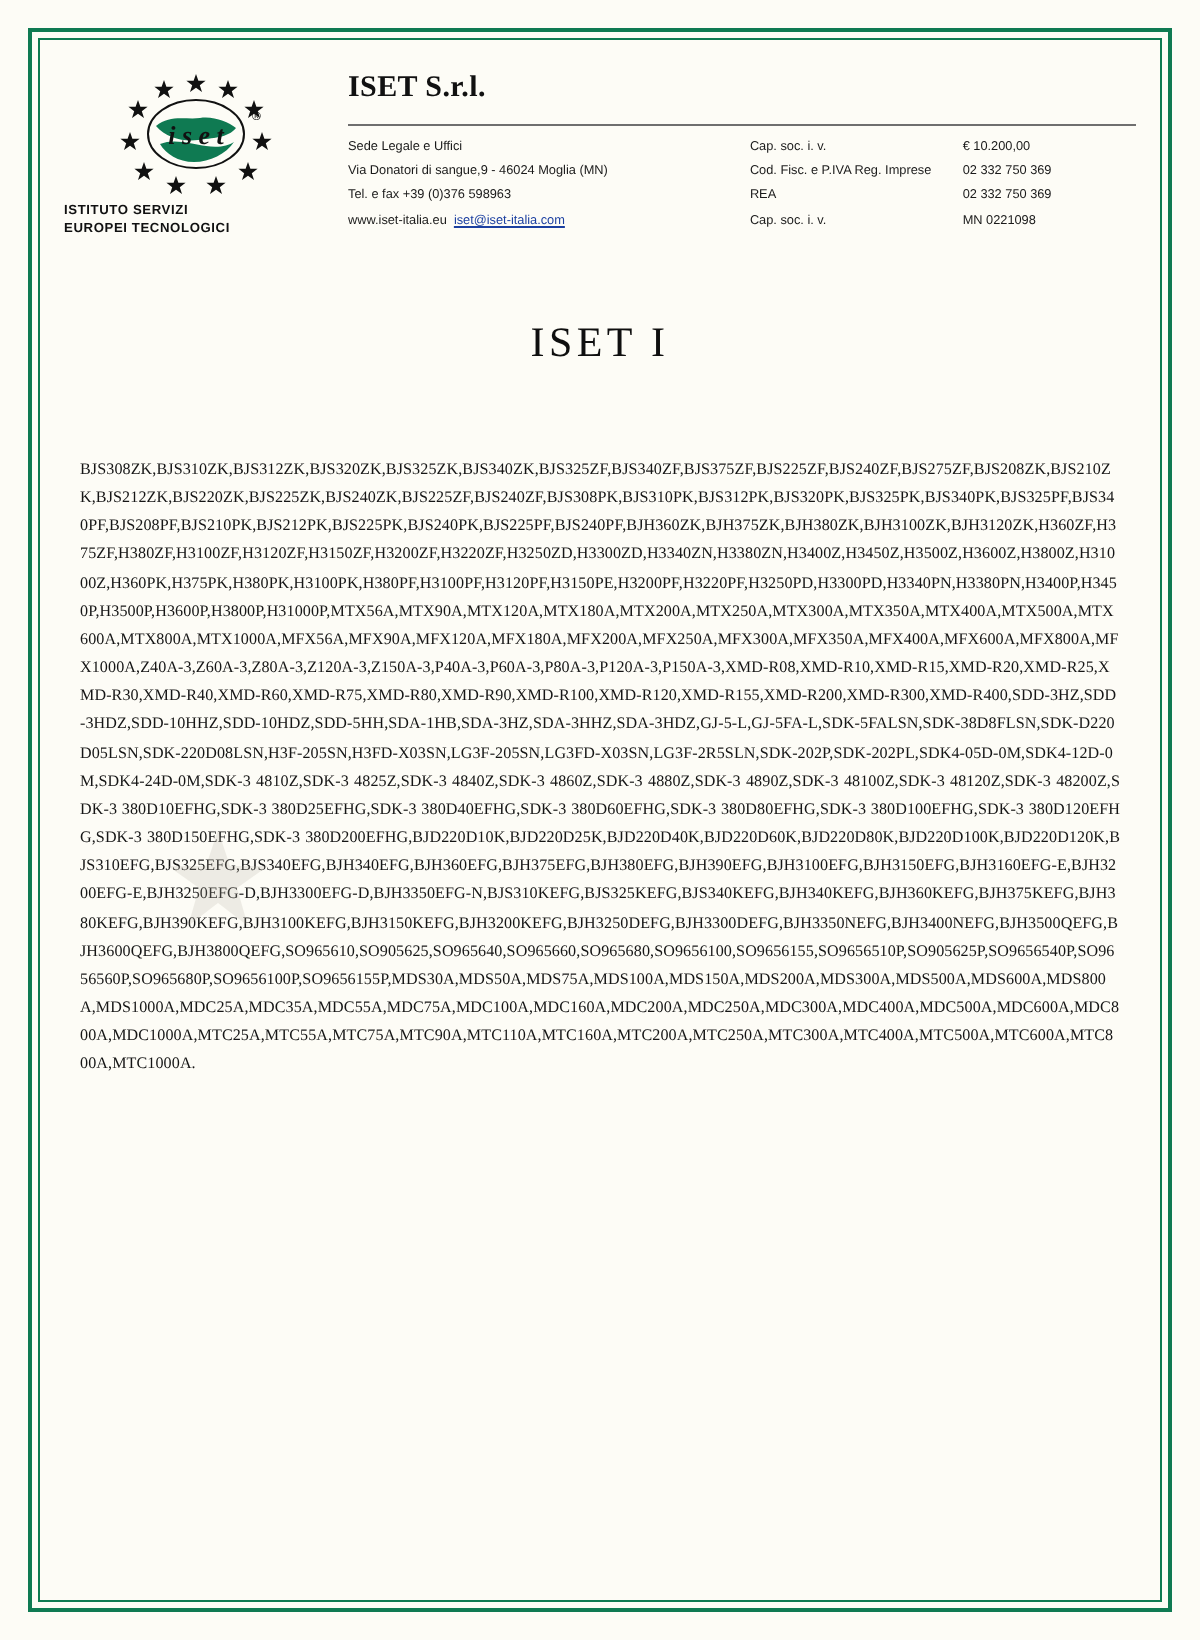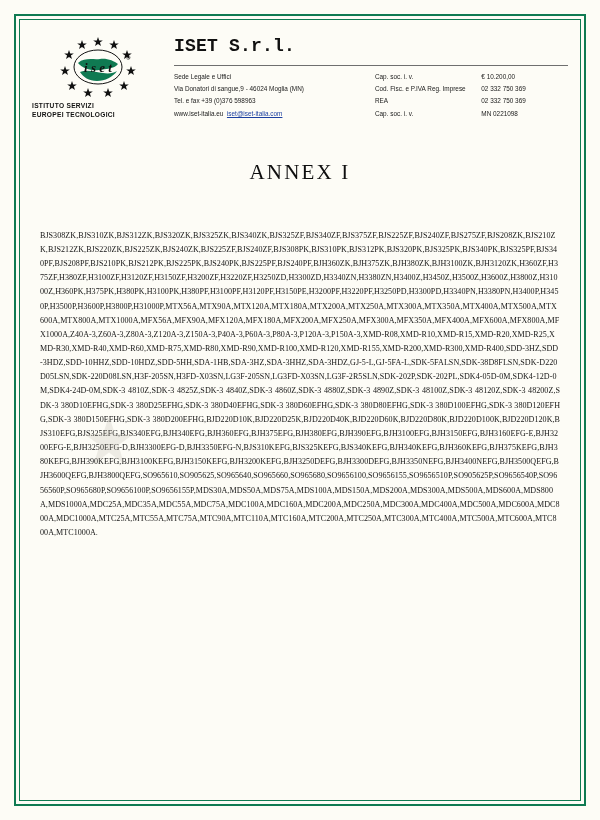--- a/index.html
+++ b/index.html
@@ -73,22 +73,22 @@
     letter-spacing: 0.3px;
     line-height: 9px;
     color: #111;
     margin-top: 3px;
   }
   .company-block {
     flex: 1 1 auto;
     padding-top: 2px;
   }
   .company-name {
-    font-family: Liberation Mono, monospace;
-    font-size: 18px;
+    font-family: Liberation Serif, serif;
+    font-size: 15px;
     font-weight: bold;
     color: #111;
     letter-spacing: 0.2px;
     margin-bottom: 9px;
   }
   .rule {
     border-bottom: 0.7px solid #6f6f6f;
     margin: 0 0 5px 0;
   }
   table.meta {
@@ -213,21 +213,21 @@
           <tr>
             <td class="c1"><span class="site">www.iset-italia.eu</span>&nbsp;&nbsp;<a class="mail-link" href="#">iset@iset-italia.com</a></td>
             <td class="c2">Cap. soc. i. v.</td>
             <td class="c3">MN 0221098</td>
           </tr>
         </tbody>
           </table>
       </div>
     </div>
 
-    <div class="doc-title">ANNEX I</div>
+    <div class="doc-title">ISET I</div>
 
     <div class="codes-wrap">
       <div class="watermark">
         <svg viewBox="0 0 54 54" width="54" height="54" aria-hidden="true">
           <polygon points="27,2 33,20 52,20 36.5,31 42,50 27,38.5 12,50 17.5,31 2,20 21,20" fill="#b9b3a6"></polygon>
         </svg>
       </div>
       <div class="codes">BJS308ZK,BJS310ZK,BJS312ZK,BJS320ZK,BJS325ZK,BJS340ZK,BJS325ZF,BJS340ZF,BJS375ZF,BJS225ZF,BJS240ZF,BJS275ZF,BJS208ZK,BJS210ZK,BJS212ZK,BJS220ZK,BJS225ZK,BJS240ZK,BJS225ZF,BJS240ZF,BJS308PK,BJS310PK,BJS312PK,BJS320PK,BJS325PK,BJS340PK,BJS325PF,BJS340PF,BJS208PF,BJS210PK,BJS212PK,BJS225PK,BJS240PK,BJS225PF,BJS240PF,BJH360ZK,BJH375ZK,BJH380ZK,BJH3100ZK,BJH3120ZK,H360ZF,H375ZF,H380ZF,H3100ZF,H3120ZF,H3150ZF,H3200ZF,H3220ZF,H3250ZD,H3300ZD,H3340ZN,H3380ZN,H3400Z,H3450Z,H3500Z,H3600Z,H3800Z,H31000Z,H360PK,H375PK,H380PK,H3100PK,H380PF,H3100PF,H3120PF,H3150PE,H3200PF,H3220PF,H3250PD,H3300PD,H3340PN,H3380PN,H3400P,H3450P,H3500P,H3600P,H3800P,H31000P,MTX56A,MTX90A,MTX120A,MTX180A,MTX200A,MTX250A,MTX300A,MTX350A,MTX400A,MTX500A,MTX600A,MTX800A,MTX1000A,MFX56A,MFX90A,MFX120A,MFX180A,MFX200A,MFX250A,MFX300A,MFX350A,MFX400A,MFX600A,MFX800A,MFX1000A,Z40A-3,Z60A-3,Z80A-3,Z120A-3,Z150A-3,P40A-3,P60A-3,P80A-3,P120A-3,P150A-3,XMD-R08,XMD-R10,XMD-R15,XMD-R20,XMD-R25,XMD-R30,XMD-R40,XMD-R60,XMD-R75,XMD-R80,XMD-R90,XMD-R100,XMD-R120,XMD-R155,XMD-R200,XMD-R300,XMD-R400,SDD-3HZ,SDD-3HDZ,SDD-10HHZ,SDD-10HDZ,SDD-5HH,SDA-1HB,SDA-3HZ,SDA-3HHZ,SDA-3HDZ,GJ-5-L,GJ-5FA-L,SDK-5FALSN,SDK-38D8FLSN,SDK-D220D05LSN,SDK-220D08LSN,H3F-205SN,H3FD-X03SN,LG3F-205SN,LG3FD-X03SN,LG3F-2R5SLN,SDK-202P,SDK-202PL,SDK4-05D-0M,SDK4-12D-0M,SDK4-24D-0M,SDK-3 4810Z,SDK-3 4825Z,SDK-3 4840Z,SDK-3 4860Z,SDK-3 4880Z,SDK-3 4890Z,SDK-3 48100Z,SDK-3 48120Z,SDK-3 48200Z,SDK-3 380D10EFHG,SDK-3 380D25EFHG,SDK-3 380D40EFHG,SDK-3 380D60EFHG,SDK-3 380D80EFHG,SDK-3 380D100EFHG,SDK-3 380D120EFHG,SDK-3 380D150EFHG,SDK-3 380D200EFHG,BJD220D10K,BJD220D25K,BJD220D40K,BJD220D60K,BJD220D80K,BJD220D100K,BJD220D120K,BJS310EFG,BJS325EFG,BJS340EFG,BJH340EFG,BJH360EFG,BJH375EFG,BJH380EFG,BJH390EFG,BJH3100EFG,BJH3150EFG,BJH3160EFG-E,BJH3200EFG-E,BJH3250EFG-D,BJH3300EFG-D,BJH3350EFG-N,BJS310KEFG,BJS325KEFG,BJS340KEFG,BJH340KEFG,BJH360KEFG,BJH375KEFG,BJH380KEFG,BJH390KEFG,BJH3100KEFG,BJH3150KEFG,BJH3200KEFG,BJH3250DEFG,BJH3300DEFG,BJH3350NEFG,BJH3400NEFG,BJH3500QEFG,BJH3600QEFG,BJH3800QEFG,SO965610,SO905625,SO965640,SO965660,SO965680,SO9656100,SO9656155,SO9656510P,SO905625P,SO9656540P,SO9656560P,SO965680P,SO9656100P,SO9656155P,MDS30A,MDS50A,MDS75A,MDS100A,MDS150A,MDS200A,MDS300A,MDS500A,MDS600A,MDS800A,MDS1000A,MDC25A,MDC35A,MDC55A,MDC75A,MDC100A,MDC160A,MDC200A,MDC250A,MDC300A,MDC400A,MDC500A,MDC600A,MDC800A,MDC1000A,MTC25A,MTC55A,MTC75A,MTC90A,MTC110A,MTC160A,MTC200A,MTC250A,MTC300A,MTC400A,MTC500A,MTC600A,MTC800A,MTC1000A.</div>
     </div>
 

